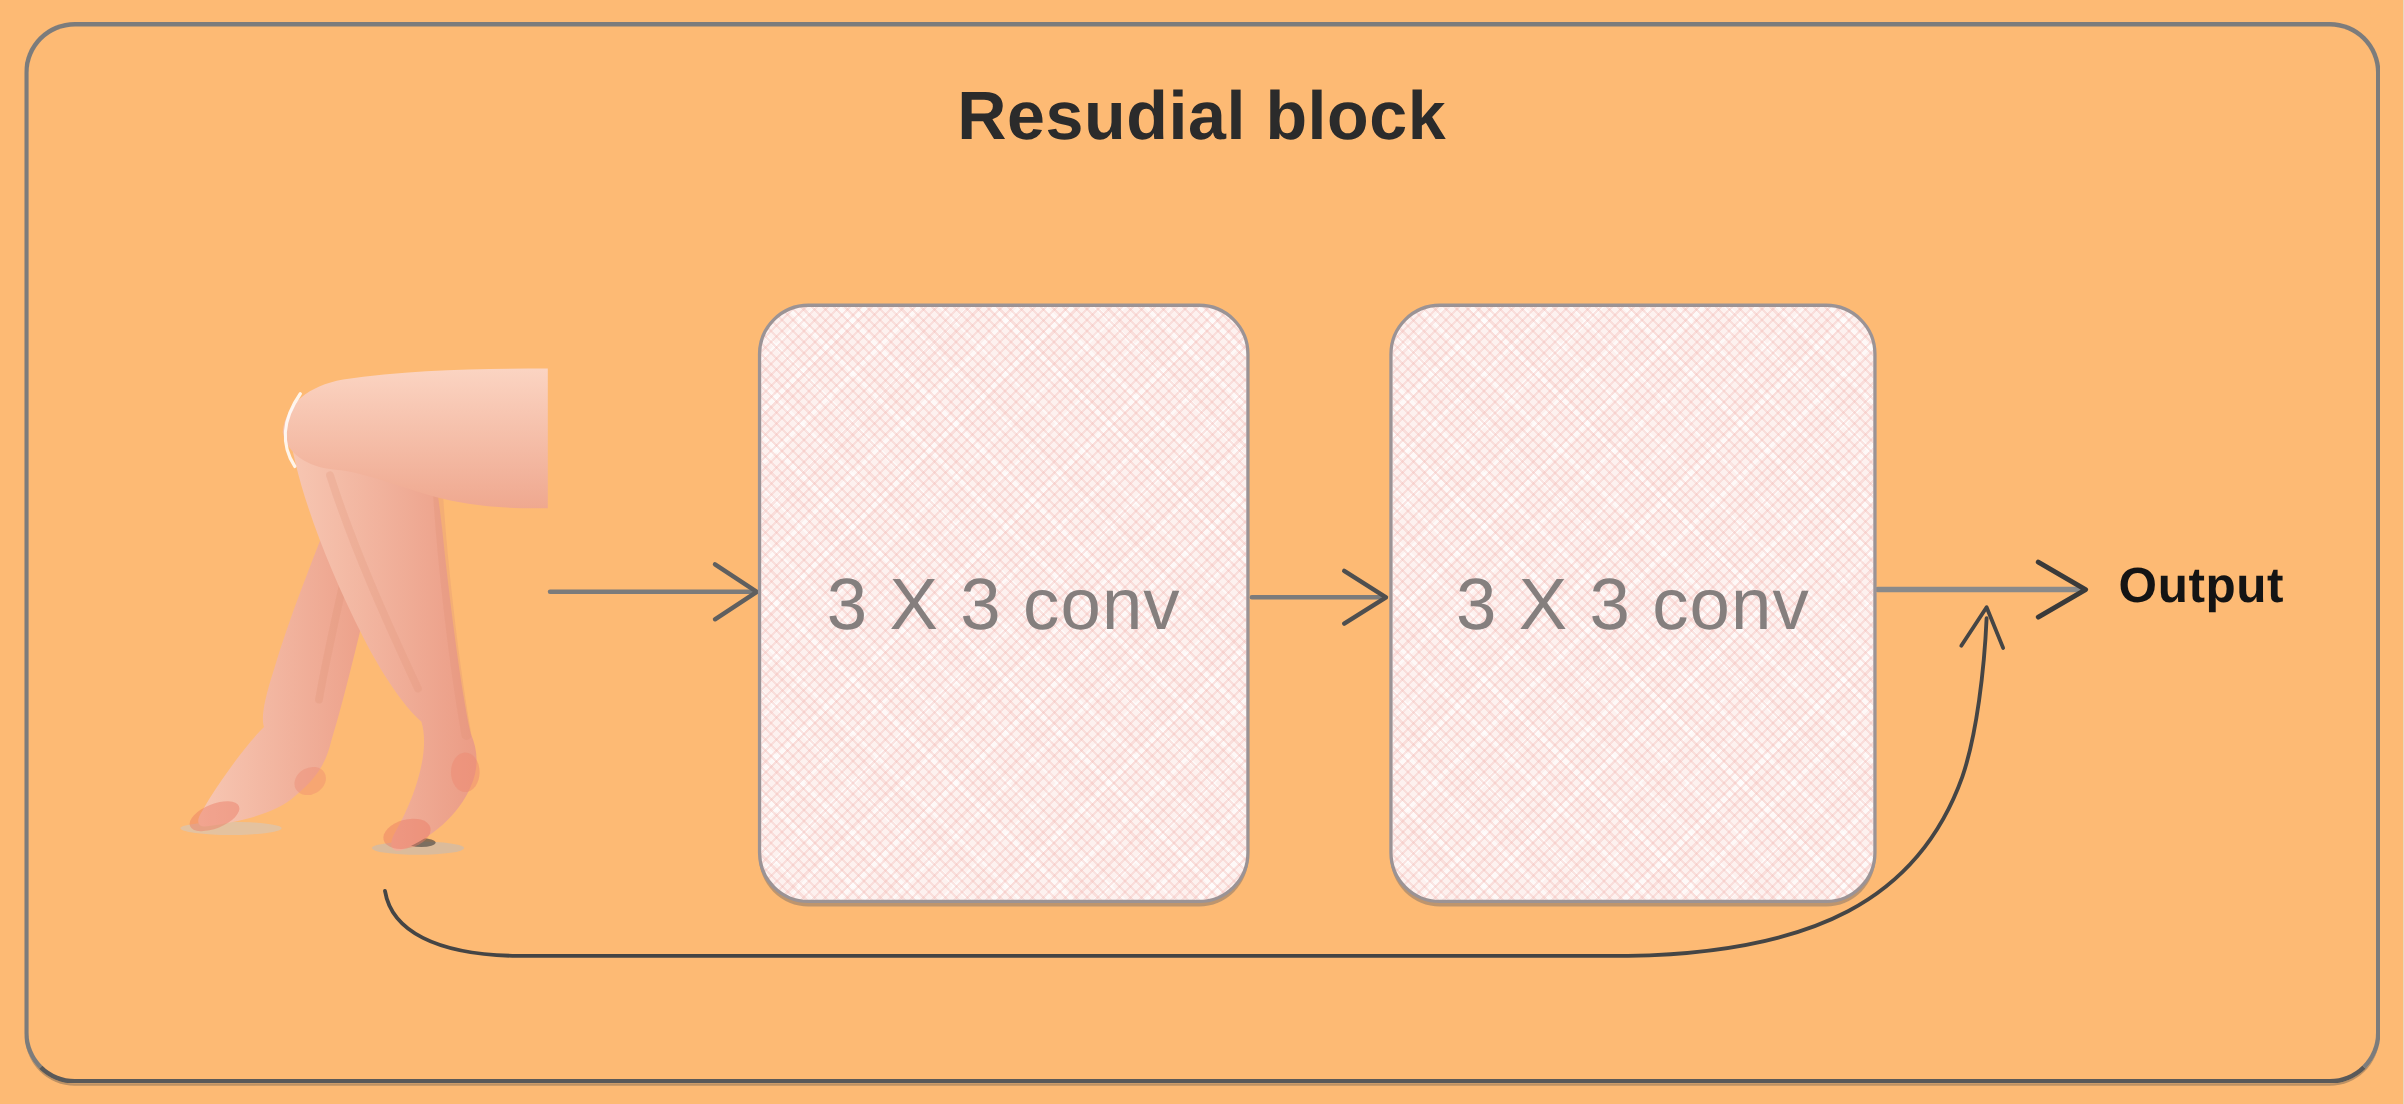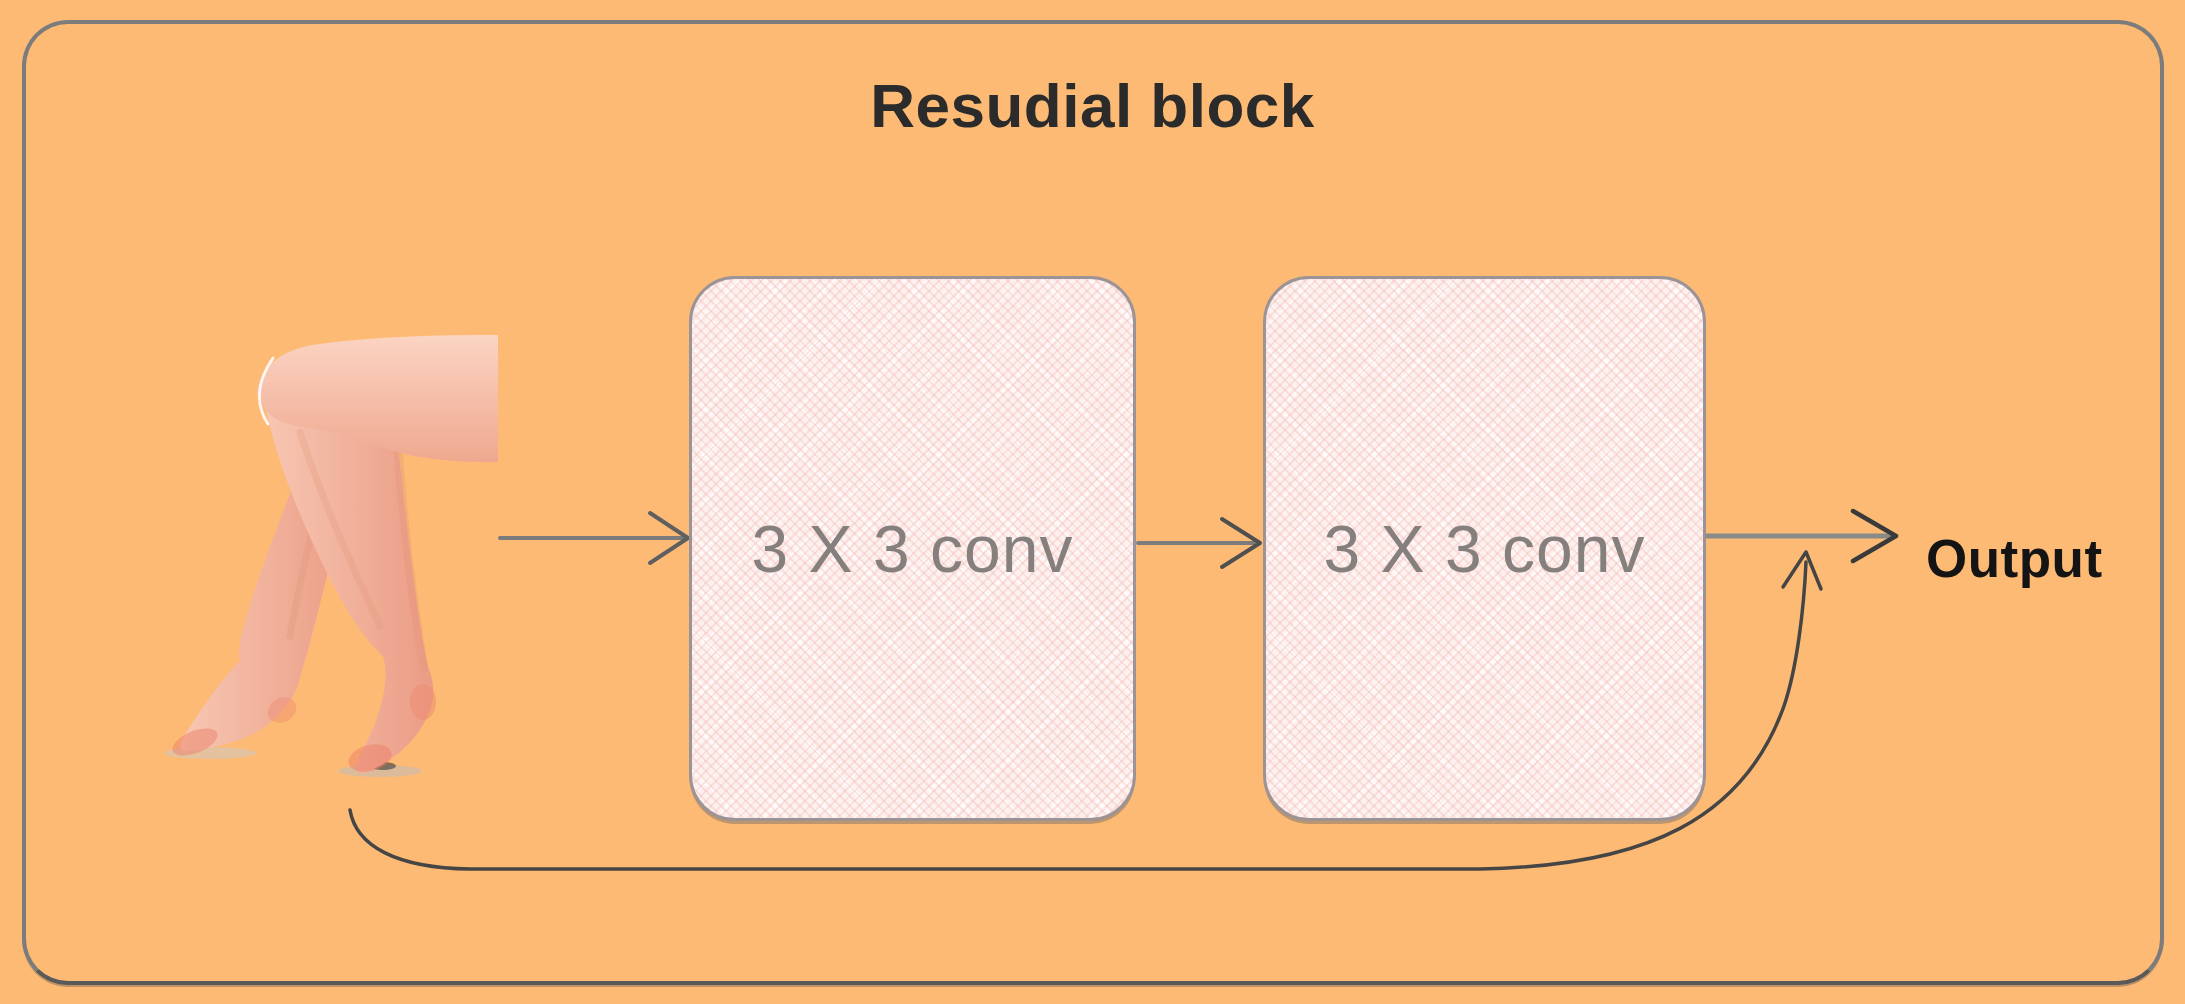--- a/index.html
+++ b/index.html
@@ -30,22 +30,22 @@
       repeating-linear-gradient(135deg, rgba(255,255,255,0.55) 0px, rgba(255,255,255,0.55) 4px, rgba(255,255,255,0) 4px, rgba(255,255,255,0) 33px);
     display:flex;align-items:center;justify-content:center;
     box-shadow:0 4px 0 -1px rgba(110,104,104,0.45);
   }
   .conv-box .box-label{
     font-size:66px;color:#857f7e;font-weight:400;letter-spacing:1px;
   }
   .conv1{left:689px;top:276px;width:447px;height:545px;}
   .conv2{left:1263px;top:276px;width:443px;height:545px;}
   .output-label{
-    position:absolute;left:1926px;top:528px;
-    font-size:53px;font-weight:700;color:#141414;letter-spacing:0.5px;
+    position:absolute;left:1926px;top:506px;
+    font-size:45px;font-weight:700;color:#141414;letter-spacing:0.5px;
   }
 </style>
 </head>
 <body>
 
 <div class="canvas">
 
   <div class="frame"></div>
 
   <div class="title">Resudial block</div>

